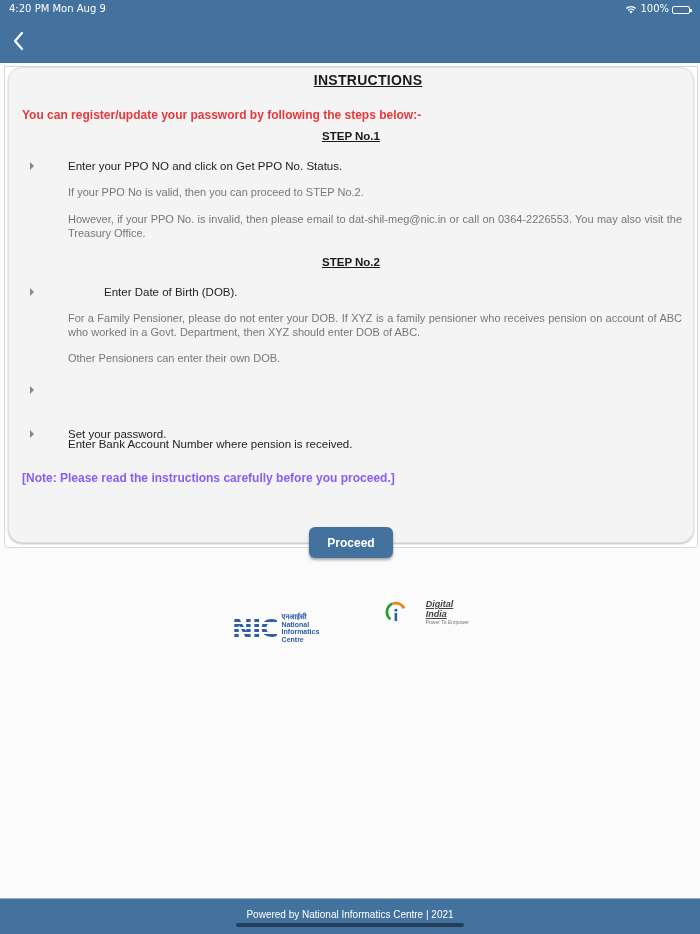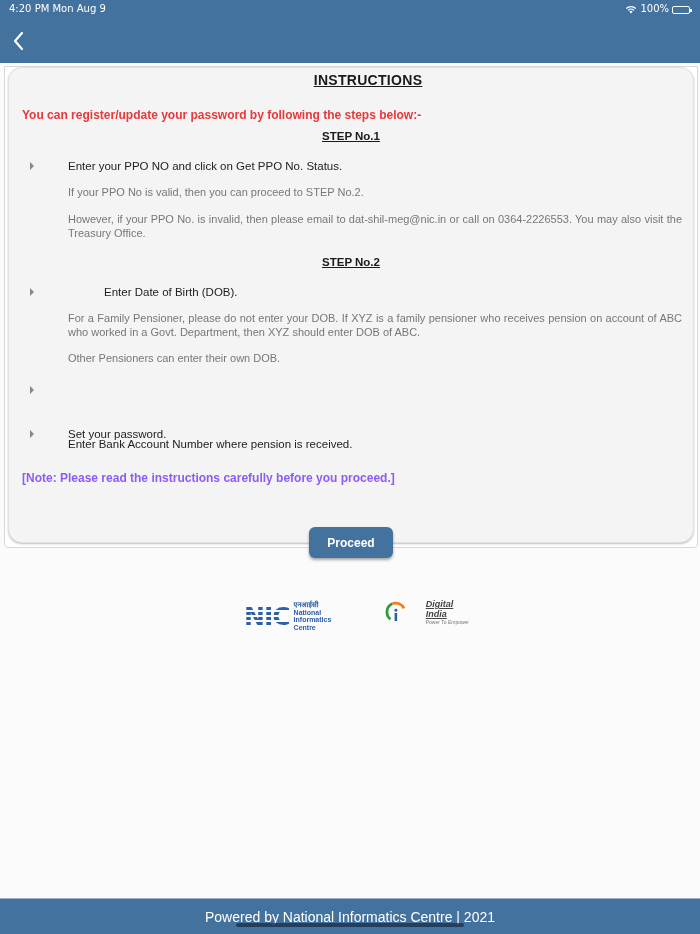--- a/index.html
+++ b/index.html
@@ -22,30 +22,30 @@
   .step-head { position: absolute; left: 0; width: 100%; text-align: center; font-size: 11.5px; font-weight: bold; text-decoration: underline; color: #1a1a1a; }
 
   .bullet { position: absolute; left: 21px; width: 0; height: 0; border-top: 4px solid transparent; border-bottom: 4px solid transparent; border-left: 4px solid #888; }
   .main-text { position: absolute; left: 59px; font-size: 11.5px; color: #222; }
   .sub-text { position: absolute; left: 59px; width: 614px; font-size: 11px; color: #777; line-height: 13.5px; text-align: justify; }
 
   .note { position: absolute; left: 13px; top: 403px; font-size: 12px; font-weight: bold; color: #8b5cf6; }
   .proceed-btn { position: absolute; left: 300px; top: 423px; width: 84px; height: 31px; border-radius: 6px; background: #44729e; color: #fff; font-size: 12px; font-weight: bold; border: none; box-shadow: 0 2px 3px rgba(0,0,0,0.35); cursor: pointer; font-family: "Liberation Sans", sans-serif; margin-top: 36px; }
 
   .logos { position: absolute; top: 596px; left: 232px; width: 240px; height: 32px; }
-  .nic-logo { position: absolute; left: 0; top: 4px; height: 32px; display: flex; align-items: center; gap: 4px; margin-left: 12px; }
+  .nic-logo { position: absolute; left: 0; top: 16px; height: 32px; display: flex; align-items: center; gap: 4px; }
   .nic-mark { font-family: "DejaVu Sans", sans-serif; font-weight: bold; font-size: 25px; color: #2c5fa8; letter-spacing: -1px; background: repeating-linear-gradient(#2c5fa8 0 3px, transparent 3px 5px); -webkit-background-clip: text; background-clip: text; color: transparent; }
   .nic-text { font-size: 7px; line-height: 7.5px; color: #2c5fa8; font-weight: bold; }
   .di-logo { position: absolute; left: 153px; top: 2px; display: flex; align-items: center; gap: 19px; }
   .di-circle { width: 24px; height: 28px; position: relative; }
   .di-text-main { font-size: 9px; font-weight: bold; font-style: italic; color: #444; text-decoration: underline; }
   .di-text-sub { font-size: 5px; color: #777; }
 
   .footer { position: absolute; left: 0; top: 898px; width: 700px; height: 36px; background: #44729e; border-top: 1px solid #9bb0c4; }
-  .footer-text { position: absolute; left: 0; width: 100%; top: 10px; text-align: center; color: #fff; font-size: 14px; }
+  .footer-text { position: absolute; left: 0; width: 100%; top: 10px; text-align: center; color: #fff; font-size: 10px; }
   .home-indicator { position: absolute; left: 236px; top: 24px; width: 228px; height: 4px; border-radius: 2px; background: #1f3550; opacity: 0.85; }
 </style>
 </head>
 <body>
 
 <div class="topbar">
   <span class="status-time">4:20 PM  Mon Aug 9</span>
   <div class="status-right">
     <svg width="12" height="9" viewBox="0 0 12 9">
       <path d="M6 8.5 L4.3 6.6 A2.5 2.5 0 0 1 7.7 6.6 Z" fill="#fff"></path>

